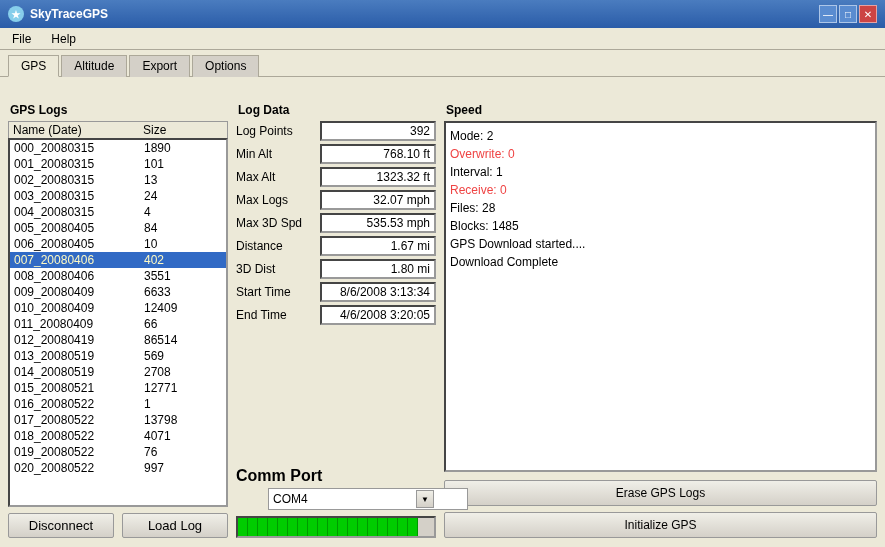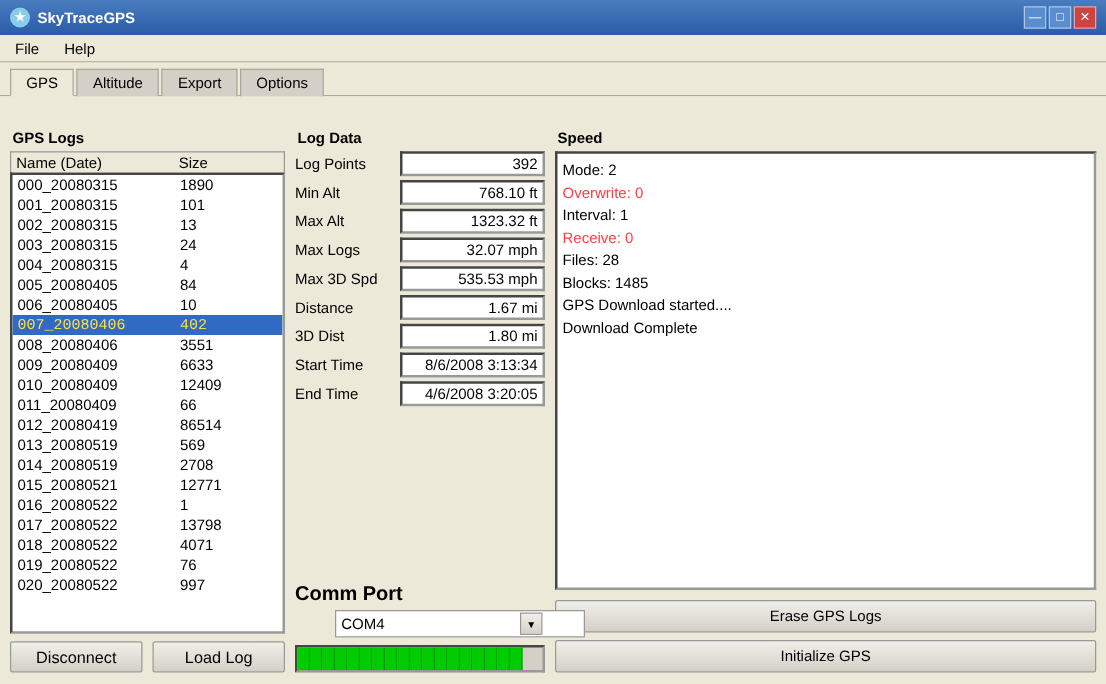--- a/index.html
+++ b/index.html
@@ -139,21 +139,21 @@
     .log-list {
       list-style: none;
     }
     .log-item {
       display: flex;
       padding: 1px 4px;
       font-size: 12px;
       cursor: pointer;
       white-space: nowrap;
     }
-    .log-item.selected { background: #316ac5; color: #fde047; font-family: Liberation Mono, monospace; }
+    .log-item.selected { background: #316ac5; color: #fef9c3; }
     .log-item-name { width: 130px; }
     .log-item-size { flex: 1; }
 
     .btn-row {
       display: flex;
       gap: 8px;
       margin-top: 6px;
     }
     .btn {
       flex: 1;

